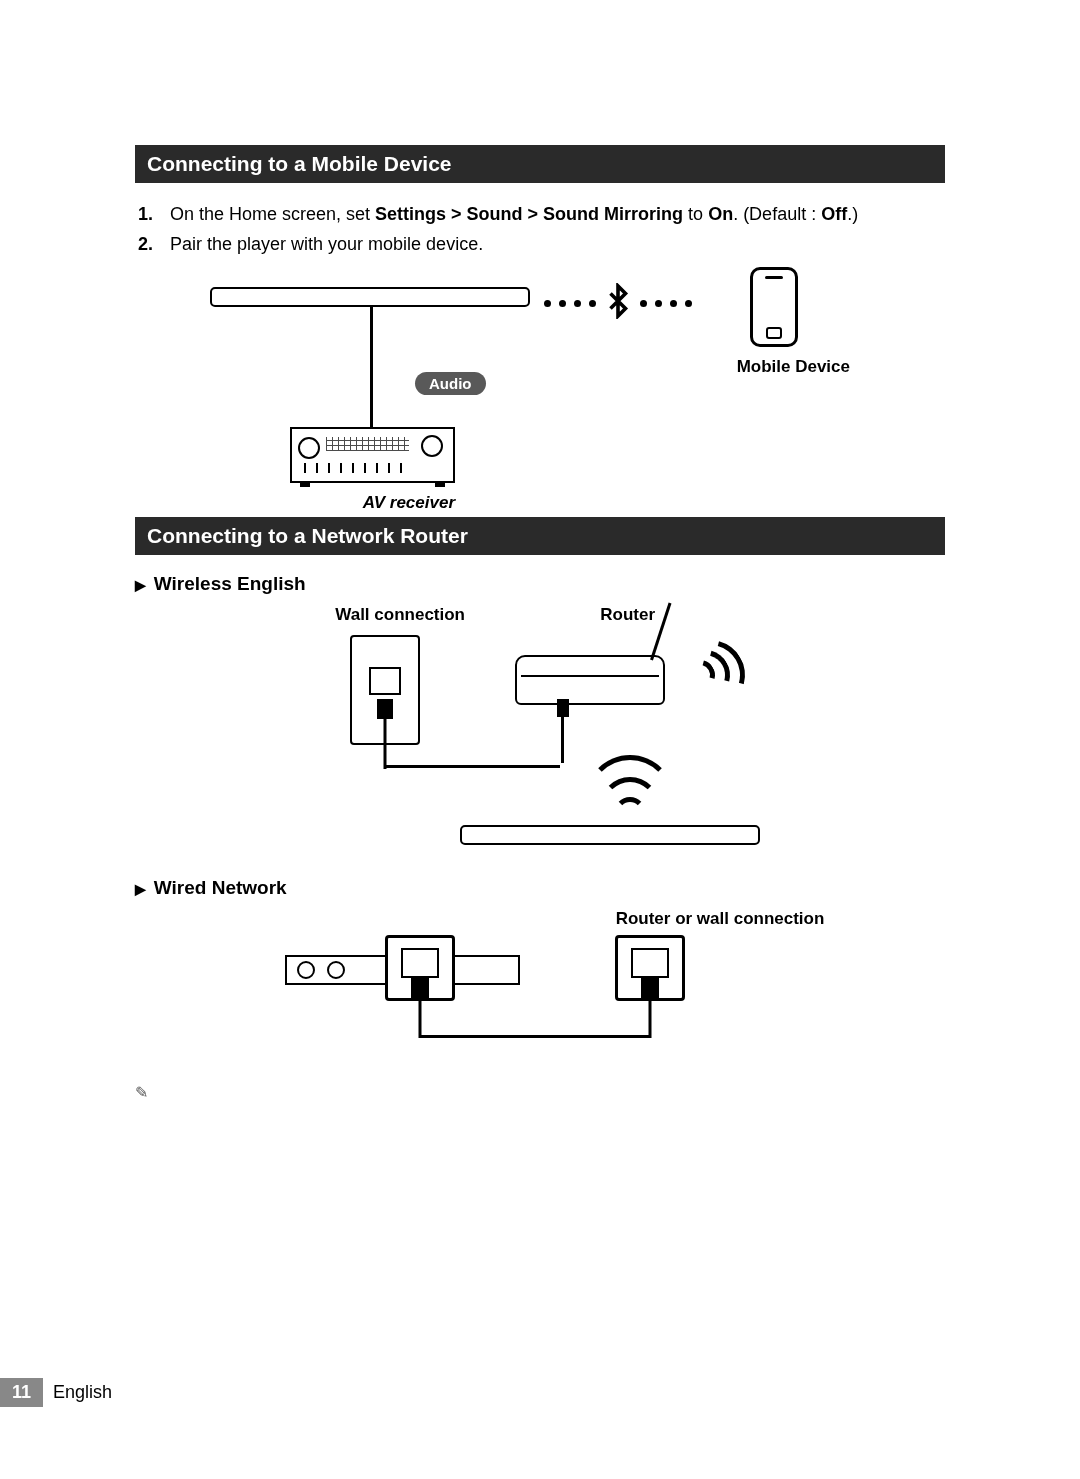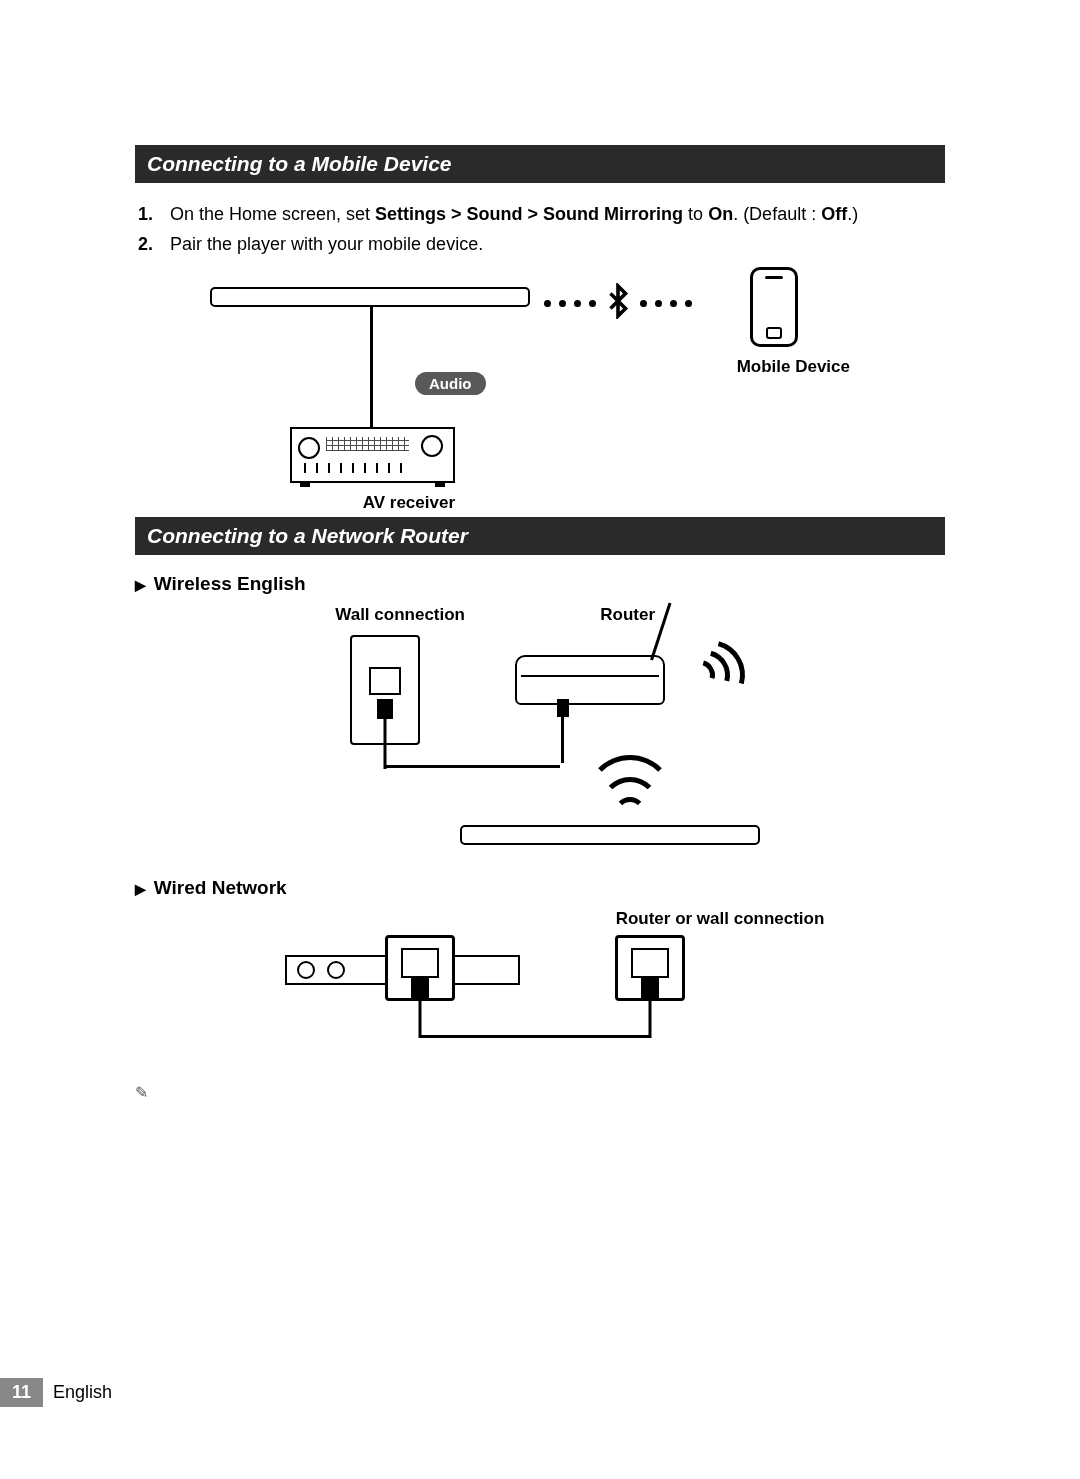--- a/index.html
+++ b/index.html
@@ -12,21 +12,20 @@
       padding: 145px 135px 80px 135px;
       color: #000;
     }
     .section-bar {
       background: #2a2a2a;
       color: #fff;
       font-weight: bold;
       font-size: 21px;
       padding: 7px 12px;
       margin-bottom: 18px;
-      font-style: italic;
     }
     ol.instructions {
       list-style: none;
       counter-reset: step;
       margin-bottom: 20px;
       padding-left: 25px;
     }
     ol.instructions li {
       counter-increment: step;
       position: relative;
@@ -165,21 +164,21 @@
   <div class="vline" style="left:160px; top:30px; height:120px;"></div>
   <div class="pill" style="left:205px; top:95px;">Audio</div>
 
   <div class="receiver" style="left:80px; top:150px;">
     <span class="knob" style="left:6px; top:8px;"></span>
     <span class="grid"></span>
     <span class="knob" style="right:10px; top:6px;"></span>
     <span class="row"></span>
     <span class="feet"></span>
   </div>
-  <div class="dlabel" style="left:80px; top:216px; width:165px;">AV receiver</div>
+  <div class="dlabel" style="left:80px; top:216px; width:165px;font-style:italic;">AV receiver</div>
 </div>
 
 <div class="section-bar">Connecting to a Network Router</div>
 
 <div class="sub-h"><span class="tri"></span><span>Wireless English</span></div>
 
 <div class="diagram diagram2">
   <div class="dlabel" style="left:110px; top:0; width:160px;">Wall connection</div>
   <div class="dlabel" style="left:350px; top:0; width:110px;">Router</div>
 

